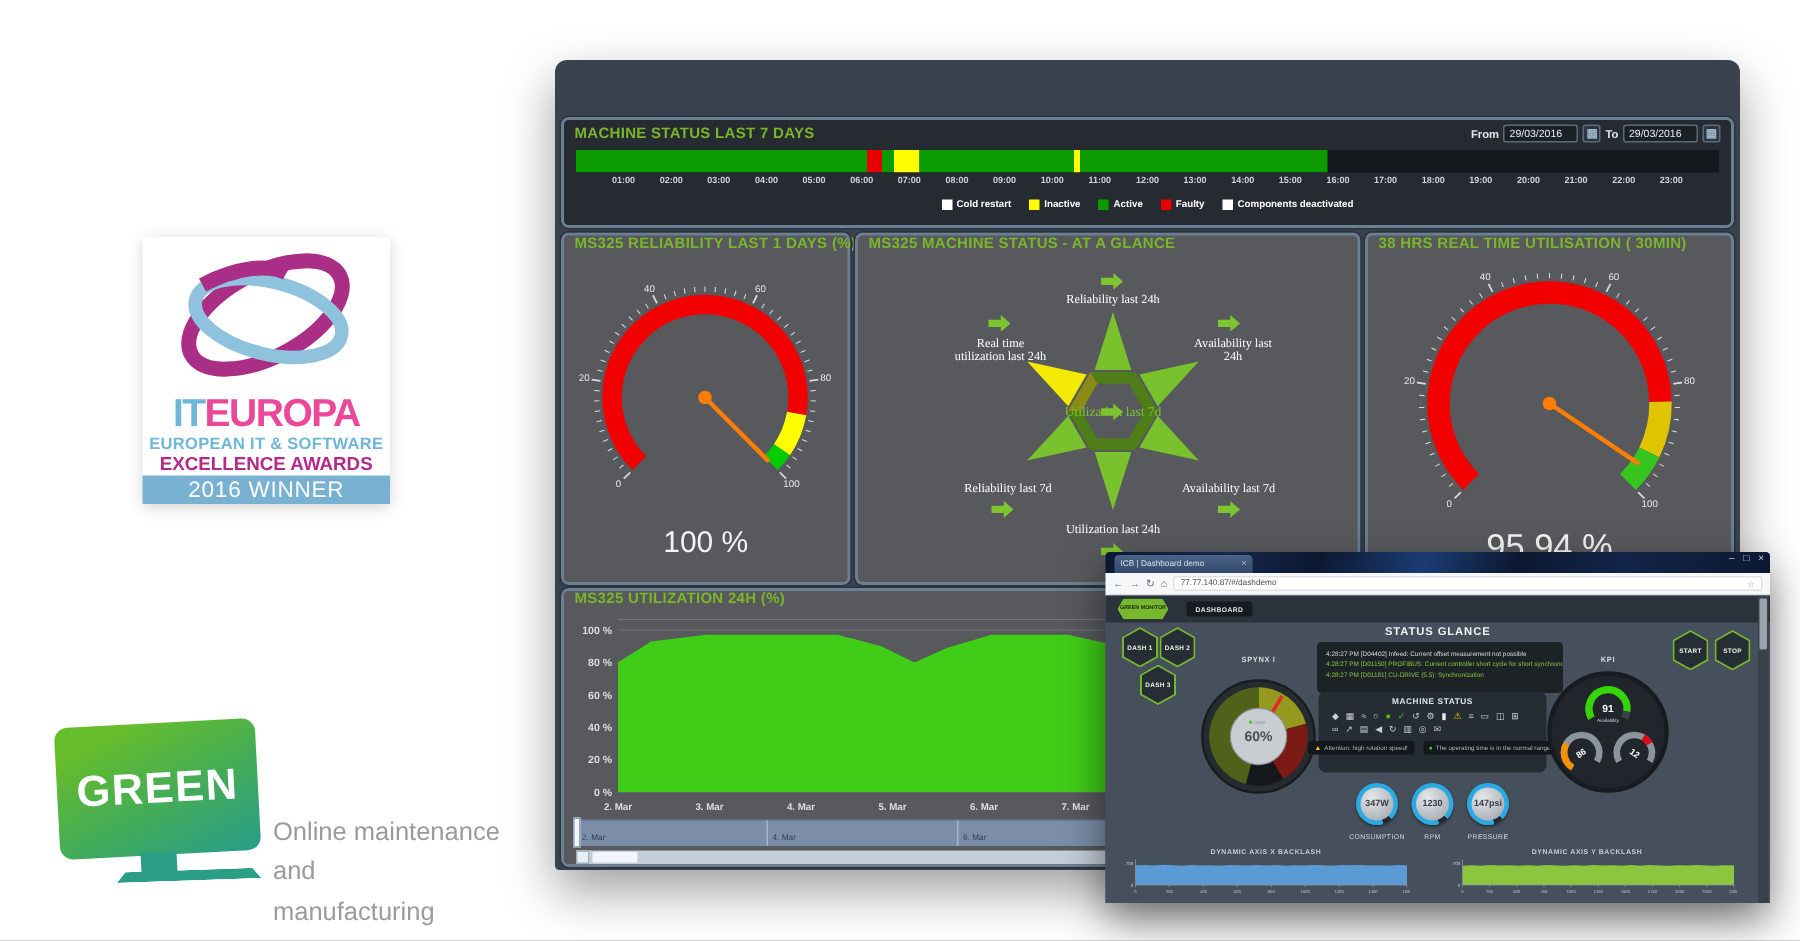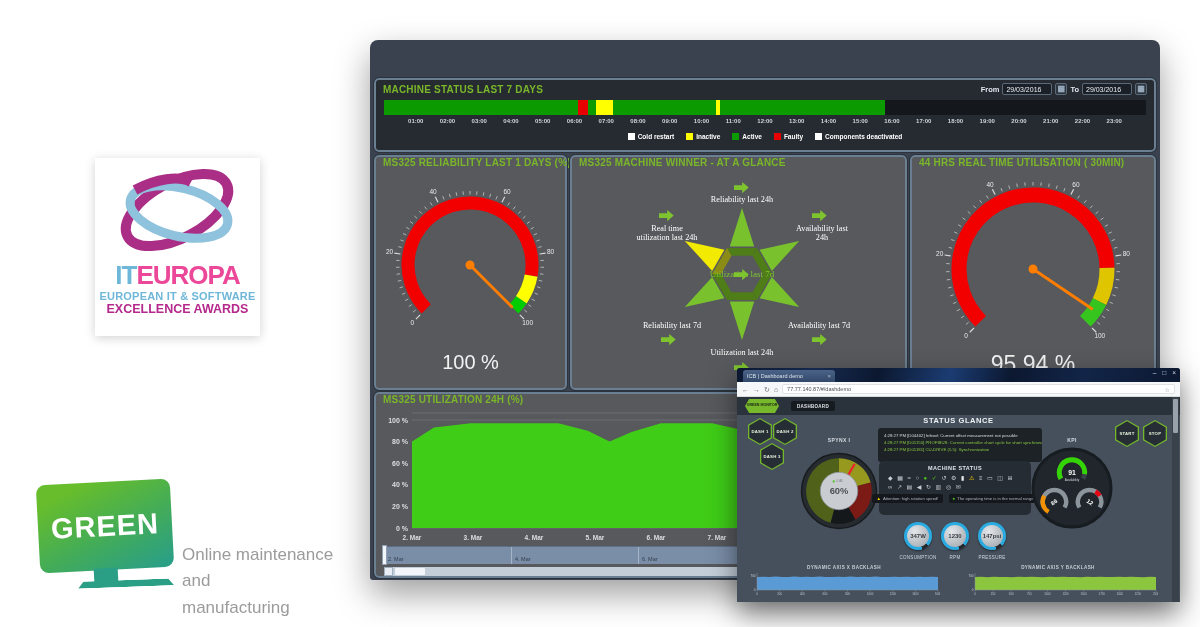--- a/index.html
+++ b/index.html
@@ -122,20 +122,21 @@
 
   <div id="award-badge">
     <svg id="award-swoosh" viewBox="0 0 165 104">
       <ellipse cx="82" cy="50" rx="56" ry="28" fill="none" stroke="#aa2d86" stroke-width="10" transform="rotate(-28 82 50)"></ellipse>
       <ellipse cx="84" cy="52" rx="50" ry="24" fill="none" stroke="#8fc2dc" stroke-width="9" transform="rotate(14 84 52)"></ellipse>
       <path d="M40 30 A56 28 -28 0 1 96 22" fill="none" stroke="#aa2d86" stroke-width="10"></path>
     </svg>
     <div class="aw-name"><span class="aw-it">IT</span><span class="aw-eu">EUROPA</span></div>
     <div class="aw-l1">EUROPEAN IT &amp; SOFTWARE</div>
     <div class="aw-l2">EXCELLENCE AWARDS</div>
+    <div class="aw-banner">2016 WINNER</div>
   </div>
 
   <div id="green-monitor-logo">
     <div class="gm-body">
         <span>GREEN</span>
       </div>
     <div class="gm-neck"></div>
     <div class="gm-base"></div>
     <div class="gm-tagline">
       <div>Online maintenance and</div>
@@ -278,21 +279,21 @@
           <text x="131.00022572877305" y="19.382968278648022" text-anchor="middle" font-size="6.5" fill="#e9e9e9">60</text>
           <text x="174.49659975850372" y="79.25059109922117" text-anchor="middle" font-size="6.5" fill="#e9e9e9">80</text>
           <text x="151.6292026667037" y="149.62920266670355" text-anchor="middle" font-size="6.5" fill="#e9e9e9">100</text>
           <line x1="94" y1="90" x2="135.71930009000636" y2="131.71930009000624" stroke="#ff7d00" stroke-width="3" stroke-linecap="round"></line>
           <circle cx="94" cy="90" r="4.5" fill="#ff7d00"></circle>
         </svg>
       <div class="gvalue" id="gauge1-value">100 %</div>
     </section>
 
     <section class="panel" id="star-panel">
-      <div class="ptitle">MS325 MACHINE WINNER - AT A GLANCE</div>
+      <div class="ptitle">MS325 MACHINE STATUS - AT A GLANCE</div>
       <svg width="333" height="213" viewBox="0 0 333 213" style="position:absolute;left:0;top:16px">
         <g>
           <polygon points="155,75 185,75 180.5,82.8 159.5,82.8" fill="#4f7d18"></polygon>
           <polygon points="185,75 200,101 191,101 180.5,82.8" fill="#4f7d18"></polygon>
           <polygon points="200,101 185,127 180.5,119.2 191,101" fill="#4f7d18"></polygon>
           <polygon points="185,127 155,127 159.5,119.2 180.5,119.2" fill="#4f7d18"></polygon>
           <polygon points="155,127 140,101 149,101 159.5,119.2" fill="#4f7d18"></polygon>
           <polygon points="140,101 155,75 159.5,82.8 149,101" fill="#8a8c15"></polygon>
         </g>
         <g>
@@ -318,21 +319,21 @@
         <text class="star-label" x="95" y="58" text-anchor="middle">Real time</text>
         <text class="star-label" x="95" y="67" text-anchor="middle">utilization last 24h</text>
         <text class="star-label" x="247" y="155" text-anchor="middle">Availability last 7d</text>
         <text class="star-label" x="100" y="155" text-anchor="middle">Reliability last 7d</text>
         <text class="star-label" x="170" y="182" text-anchor="middle">Utilization last 24h</text>
         <text class="star-center" x="170" y="104" text-anchor="middle">Utilization last 7d</text>
       </svg>
     </section>
 
     <section class="panel" id="gauge2-panel">
-      <div class="ptitle">44 HRS REAL TIME UTILISATION ( 30MIN)</div>
+      <div class="ptitle">38 HRS REAL TIME UTILISATION ( 30MIN)</div>
       <svg id="gauge2-svg" width="242" height="192" viewBox="0 0 242 192" style="position:absolute;left:0;top:16px">
           <path d="M68.7 148.3 A74 74 0 1 1 195.0 94.8" stroke="#f20000" stroke-width="15" fill="none"></path>
           <path d="M195.0 94.8 A74 74 0 0 1 187.5 128.6" stroke="#dfc400" stroke-width="15" fill="none"></path>
           <path d="M187.5 128.6 A74 74 0 0 1 173.3 148.3" stroke="#35c51e" stroke-width="15" fill="none"></path>
           <line x1="61.95658377092329" y1="155.0434162290767" x2="57.713943083804004" y2="159.286056916196" stroke="#d9d9d9" stroke-width="1.2"></line>
           <line x1="56.66214422822161" y1="149.2249031440156" x2="53.96534787850635" y2="151.455887108136" stroke="#d9d9d9" stroke-width="0.7"></line>
           <line x1="51.93877204807407" y1="142.9339620506529" x2="49.04399003811311" y2="144.90125387313535" stroke="#d9d9d9" stroke-width="0.7"></line>
           <line x1="47.828392216337406" y1="136.22643178749325" x2="44.76131883618389" y2="137.91256964684925" stroke="#d9d9d9" stroke-width="0.7"></line>
           <line x1="44.3674887553876" y1="129.16184886800423" x2="41.155347565493656" y2="130.55186648522596" stroke="#d9d9d9" stroke-width="0.7"></line>
           <line x1="41.586780889354685" y1="121.80291903030812" x2="38.25808308232165" y2="122.88447851062043" stroke="#d9d9d9" stroke-width="0.7"></line>

